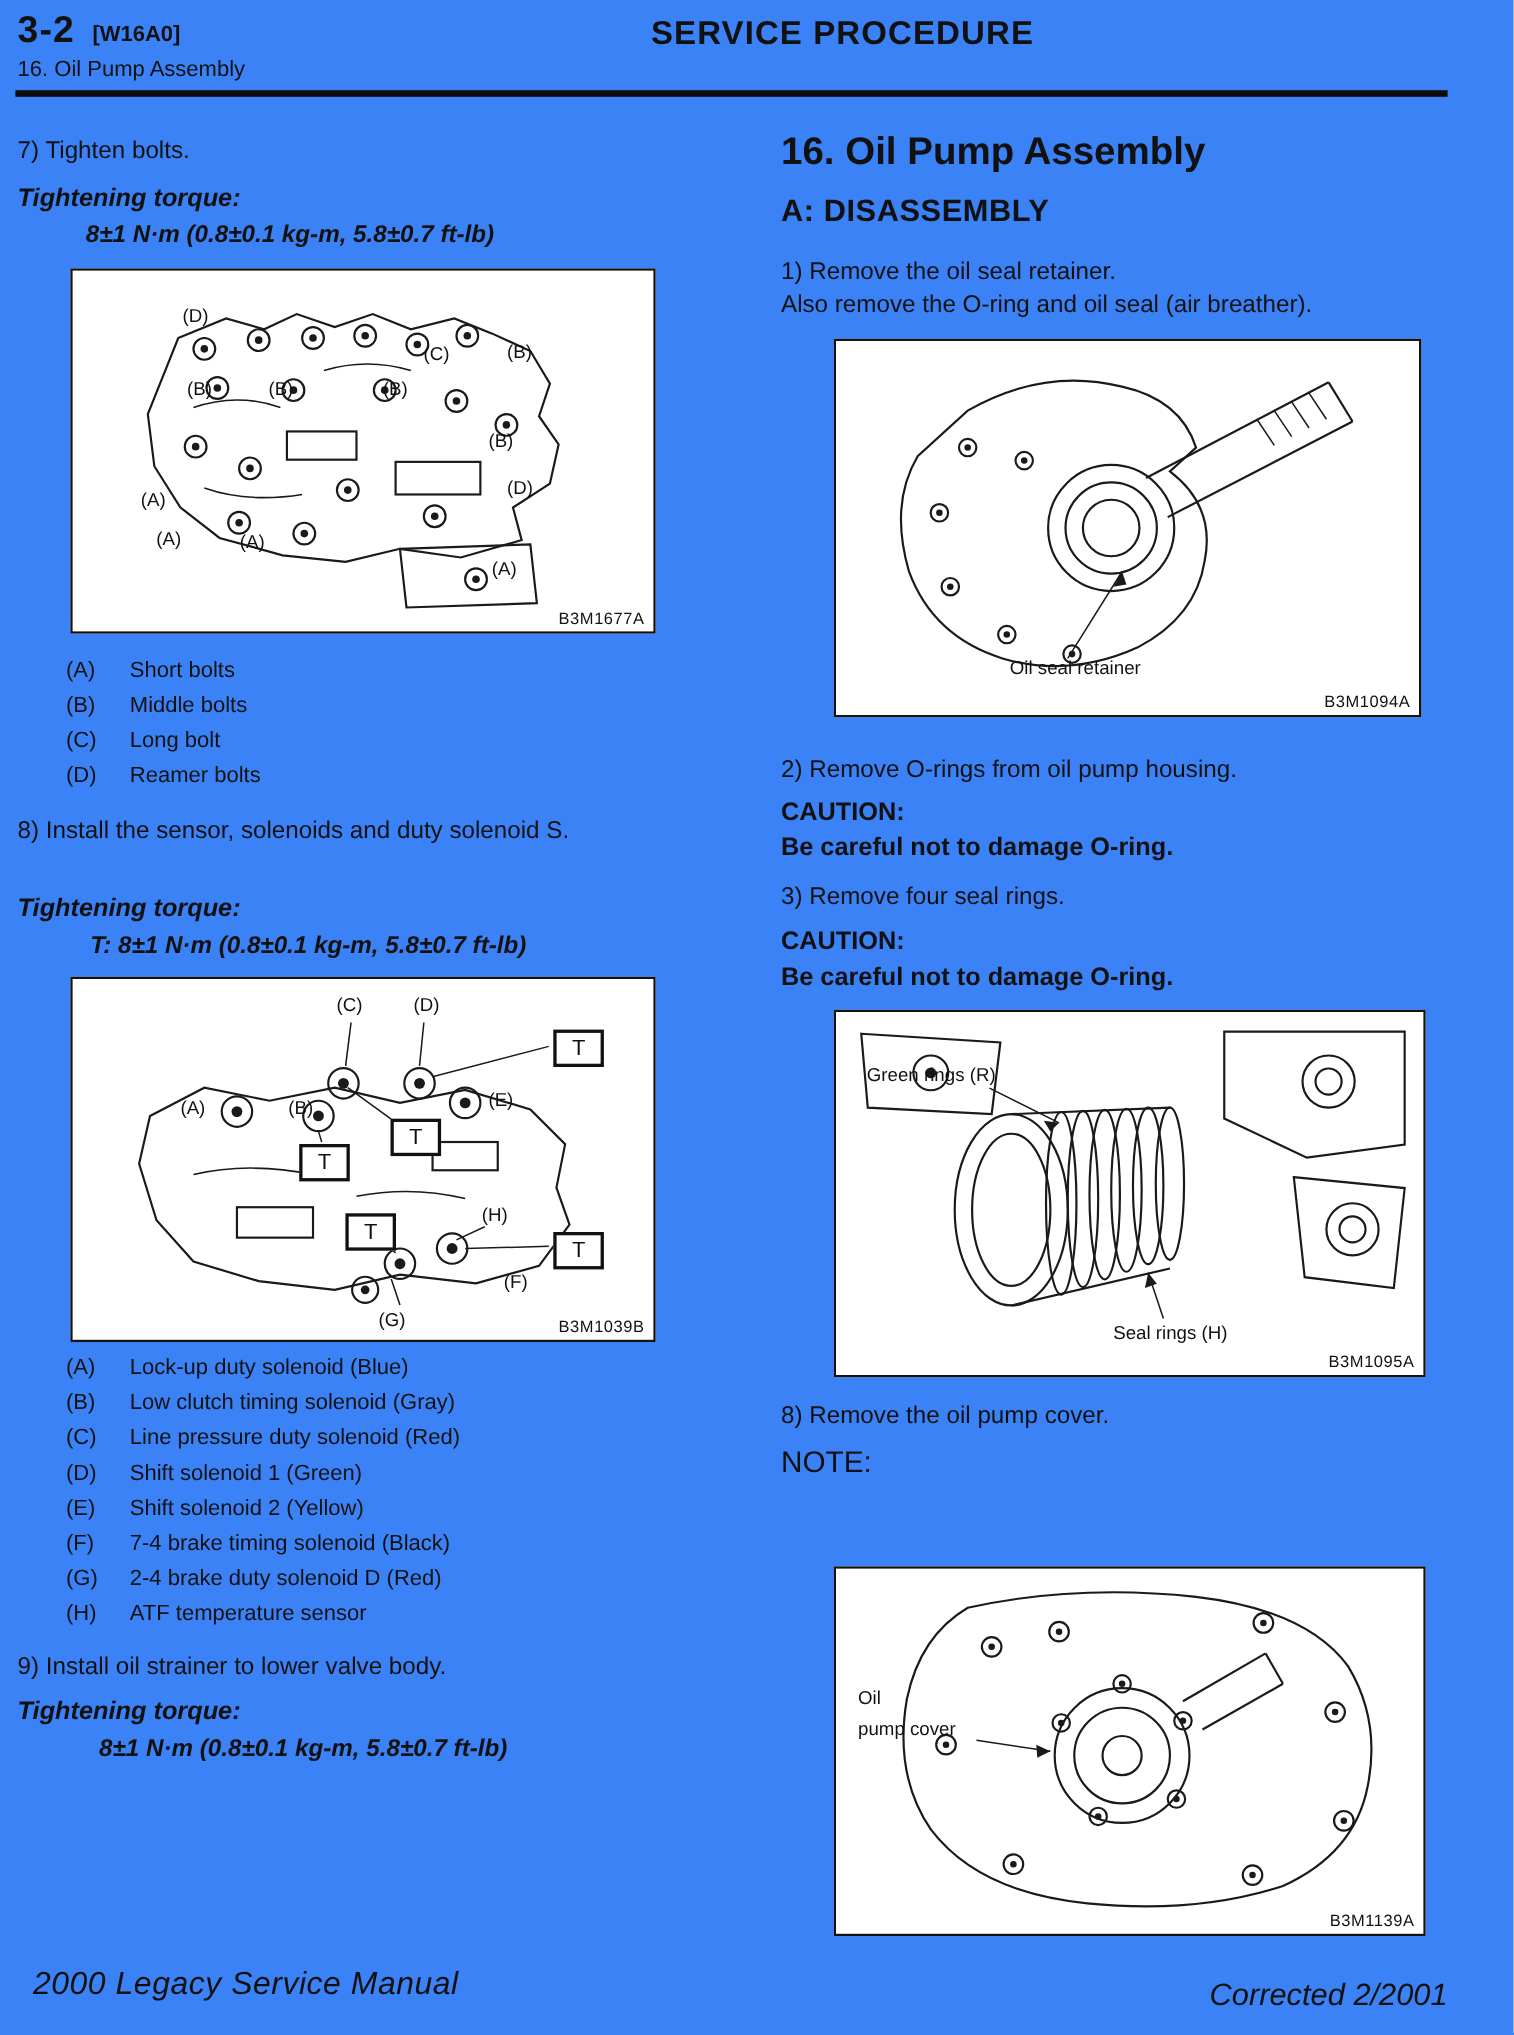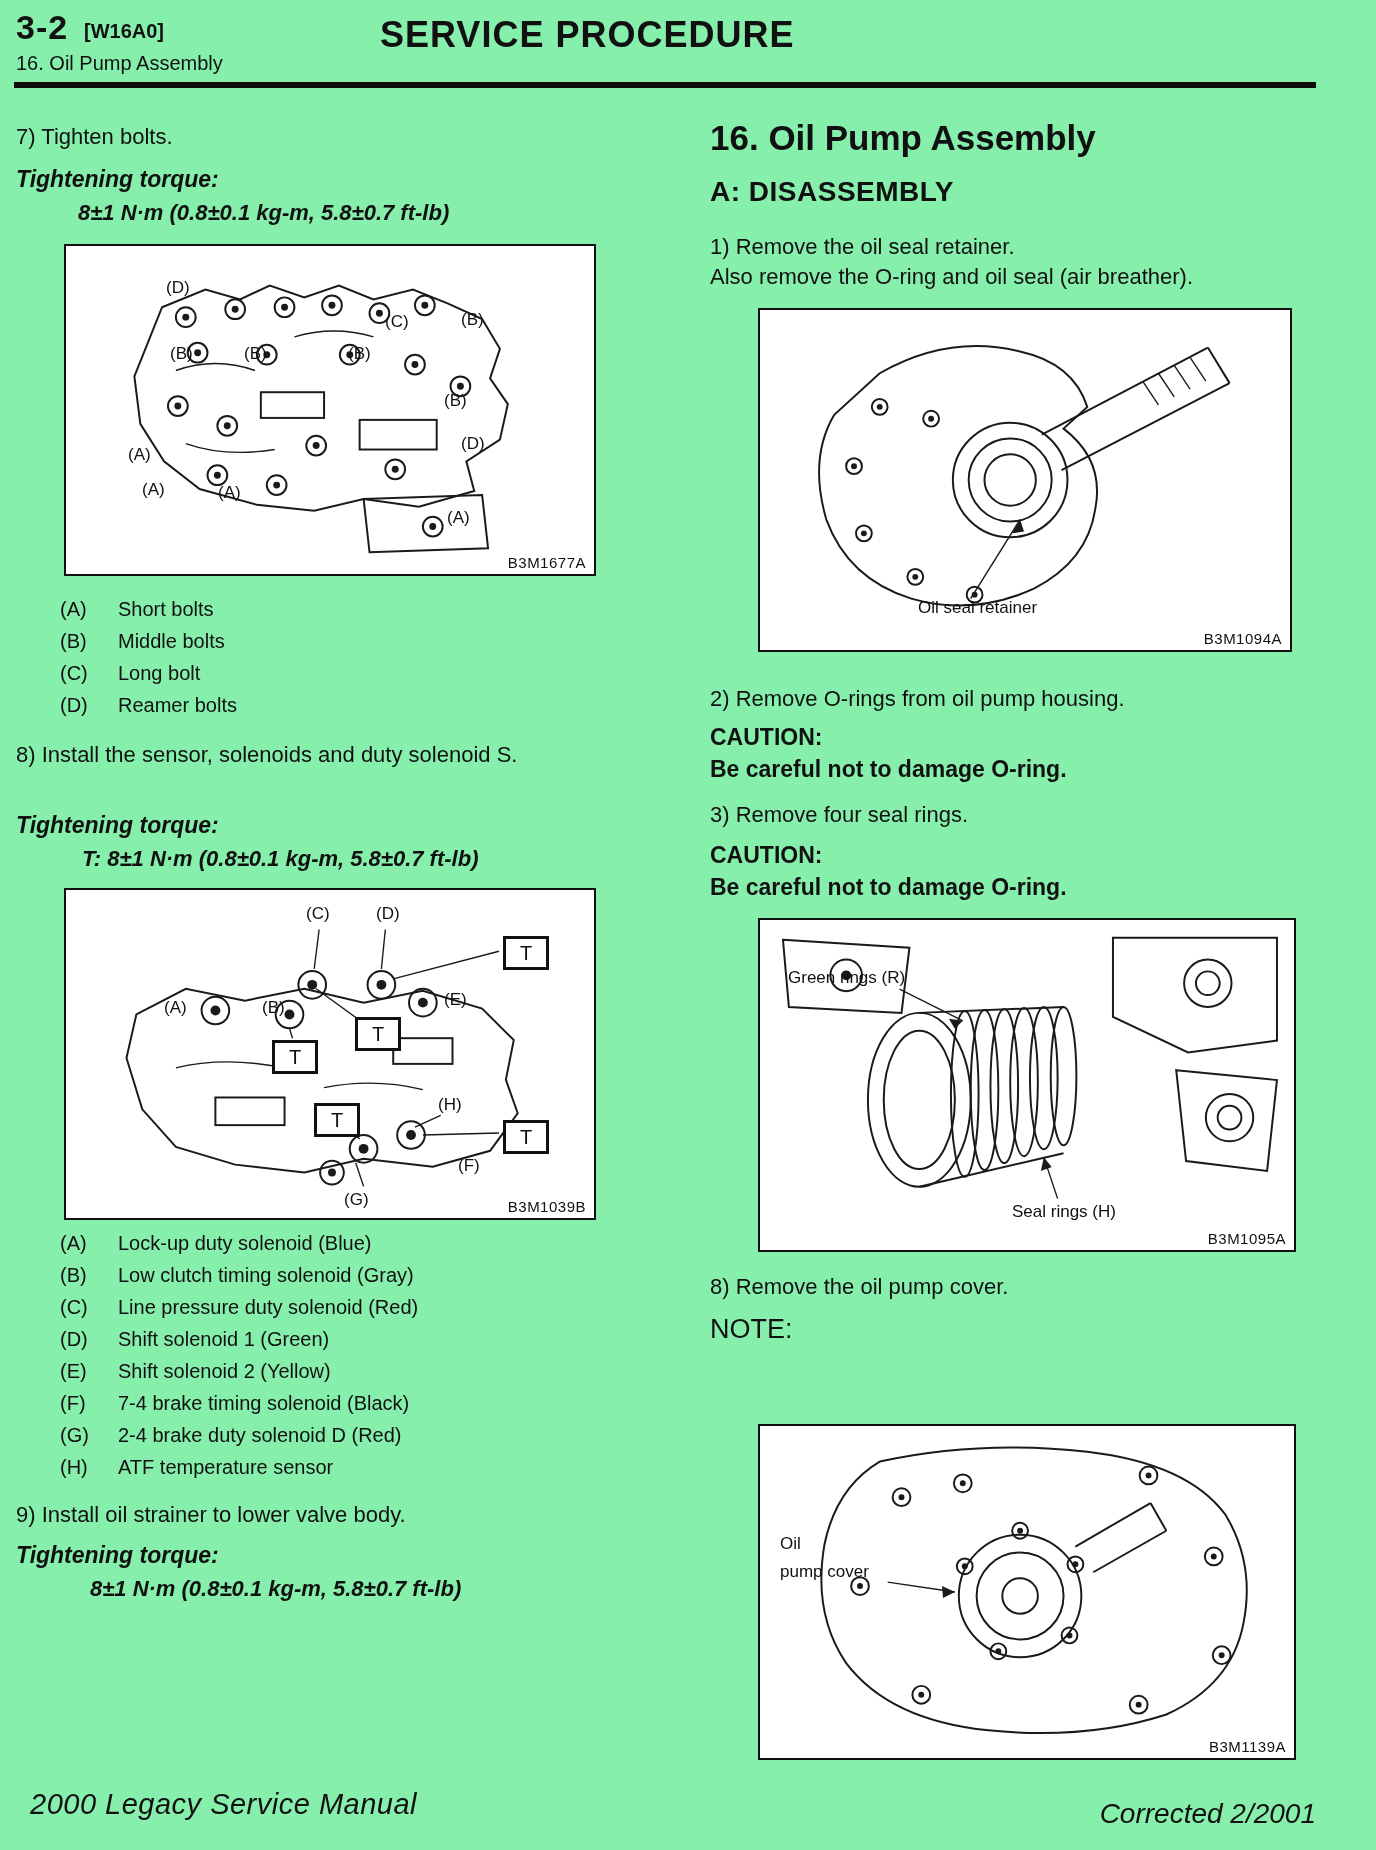--- a/index.html
+++ b/index.html
@@ -1,28 +1,28 @@
 <!DOCTYPE html>
 <html><head>
 <meta charset="utf-8">
 <style>
   * { margin:0; padding:0; box-sizing:border-box; }
   html,body { background:#e8e8e8; }
   body { font-family:"Liberation Sans", sans-serif; color:#111; }
   .page {
-    position:relative; width:1376px; height:1850px; background:#86efac;
+    position:relative; width:1376px; height:1850px; background:#3b82f6;
     margin:0 auto; overflow:hidden;
   }
   .abs { position:absolute; }
 
   
   .page-code { font-size:34px; font-weight:bold; letter-spacing:1px; }
   .doc-code  { font-size:20px; font-weight:bold; }
   .section-line { font-size:20px; }
-  .header-title { font-size:36px; font-weight:bold; letter-spacing:1px; text-align:left; }
+  .header-title { font-size:30px; font-weight:bold; letter-spacing:1px; text-align:right; }
   .header-rule { background:#0d0d0d; height:6px; }
 
   
   .body-text { font-size:22px; line-height:30px; }
   .torque-label { font-size:23px; font-weight:bold; font-style:italic; }
   .torque-value { font-size:22px; font-weight:bold; font-style:italic; }
   .caution-label, .caution-text { font-size:23px; font-weight:bold; }
   .note-label { font-size:27px; }
   .h1 { font-size:35px; font-weight:bold; }
   .h2 { font-size:28px; font-weight:bold; letter-spacing:.5px; }

